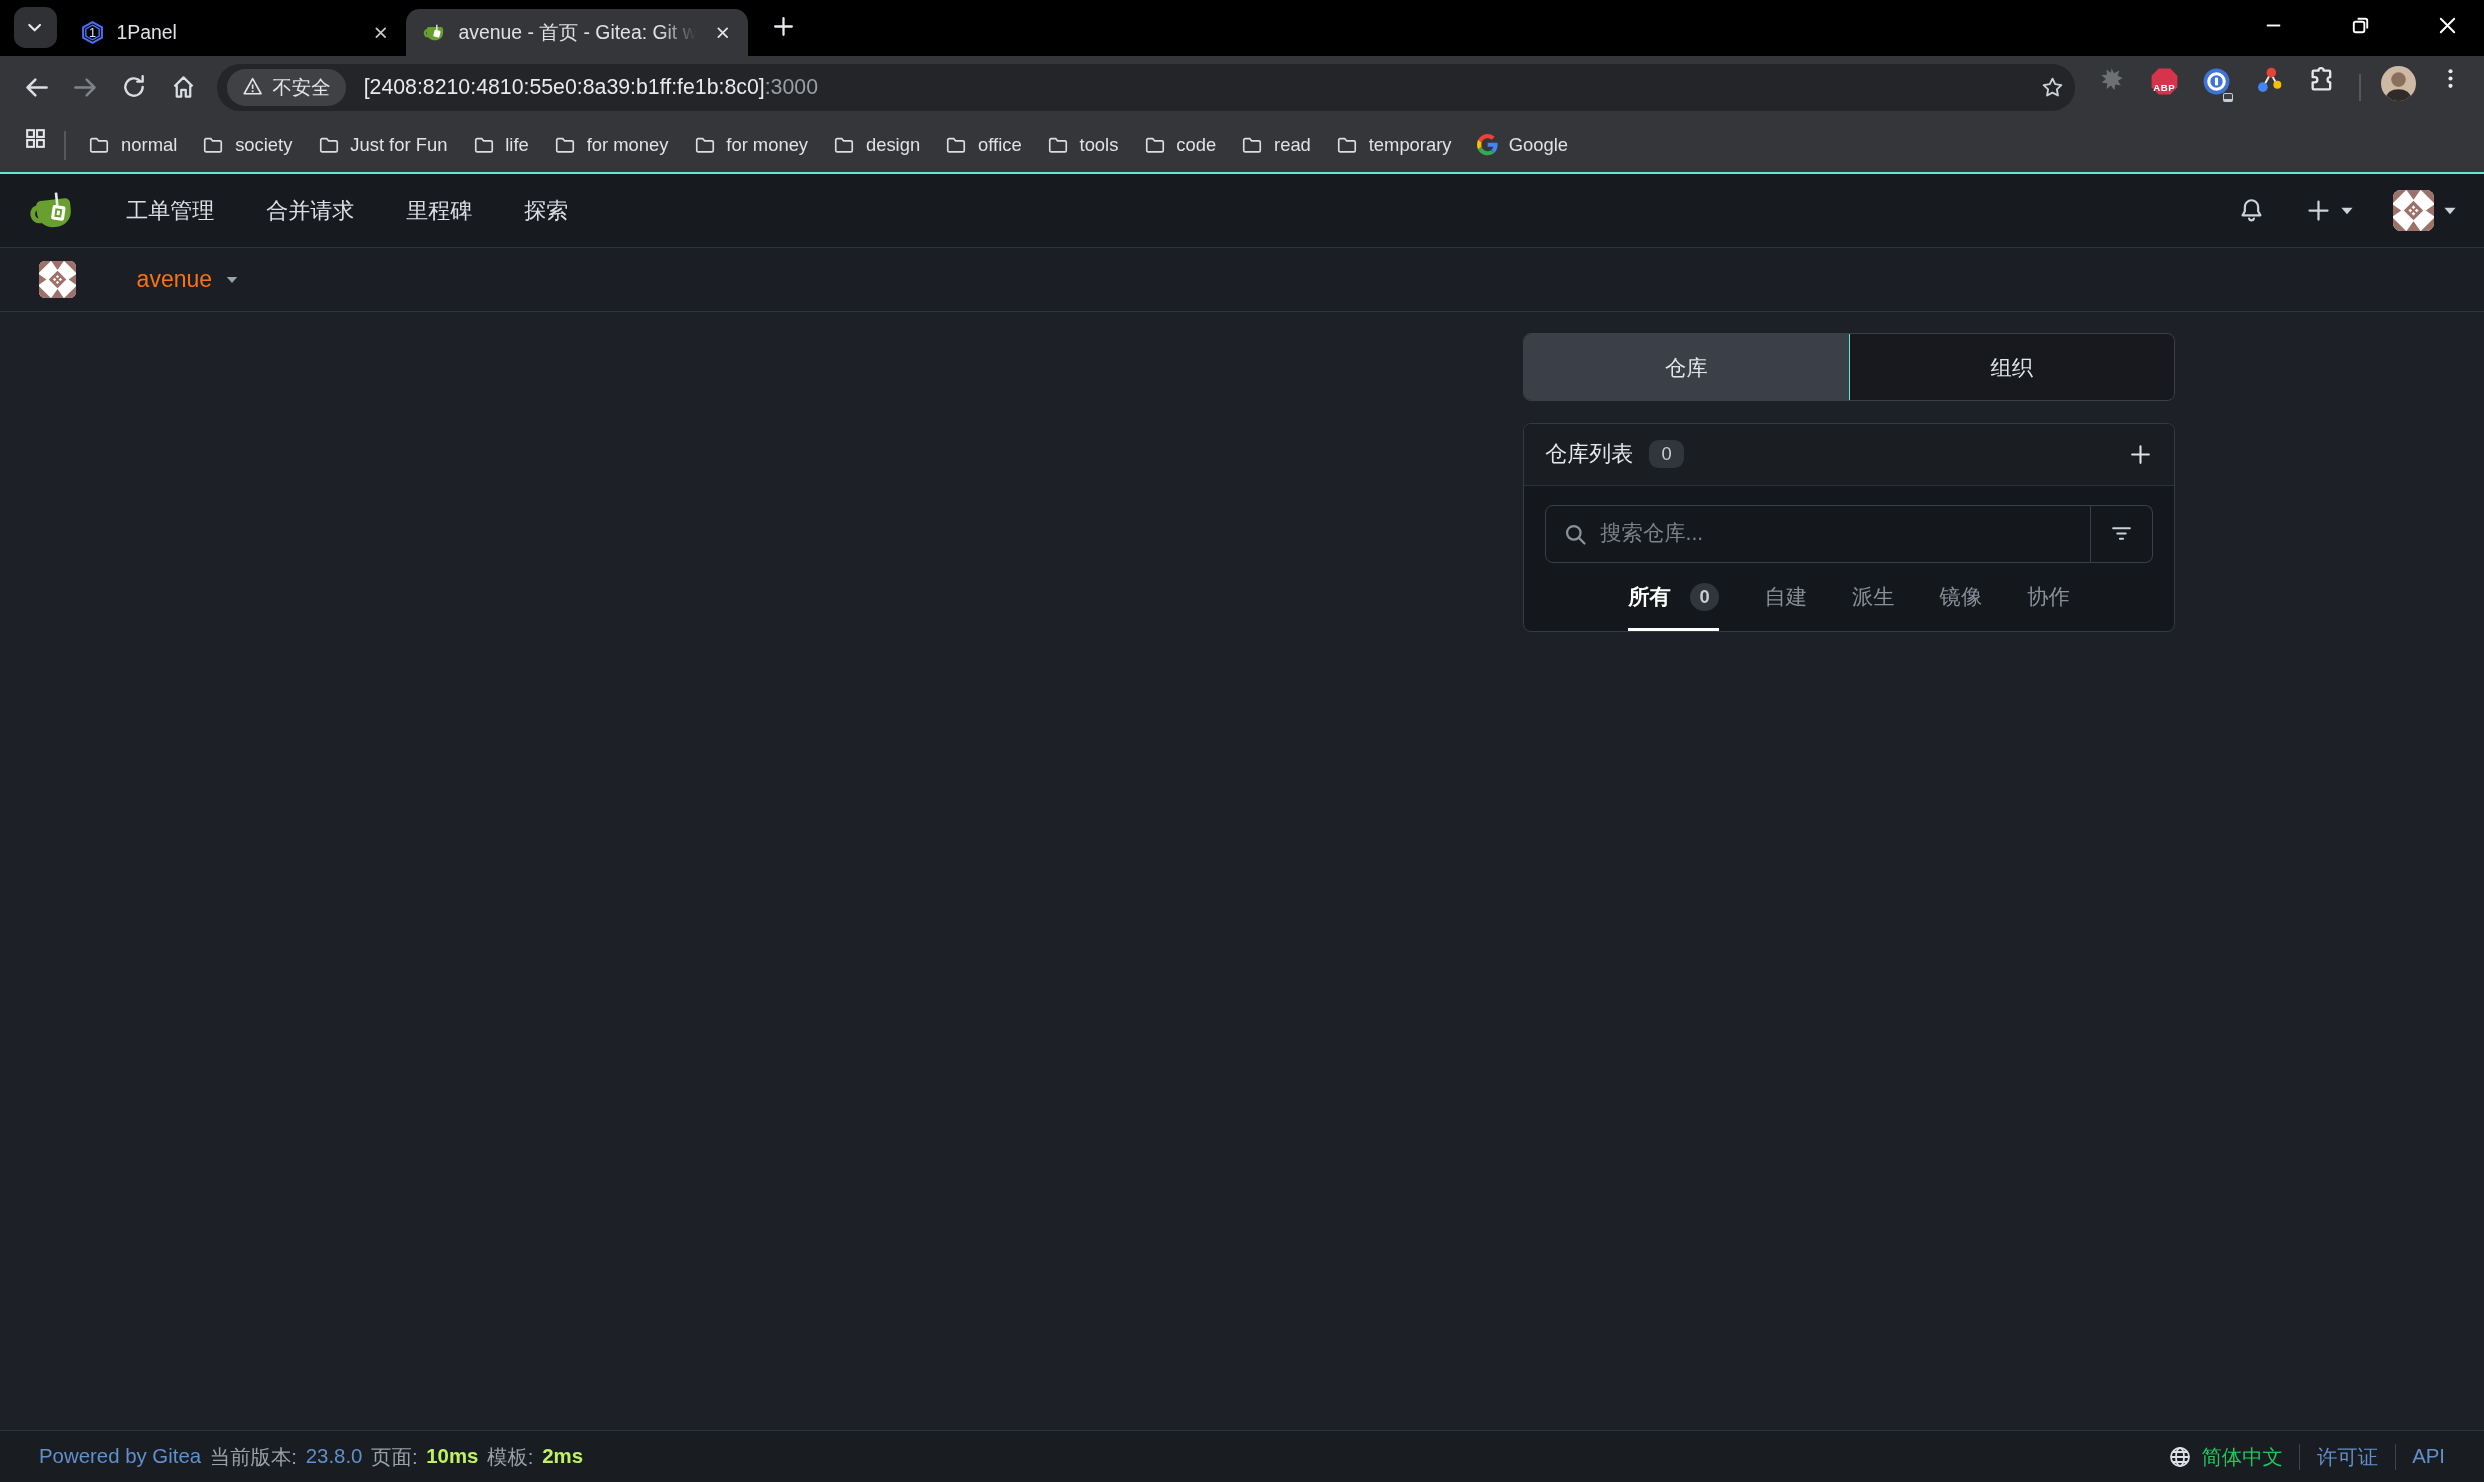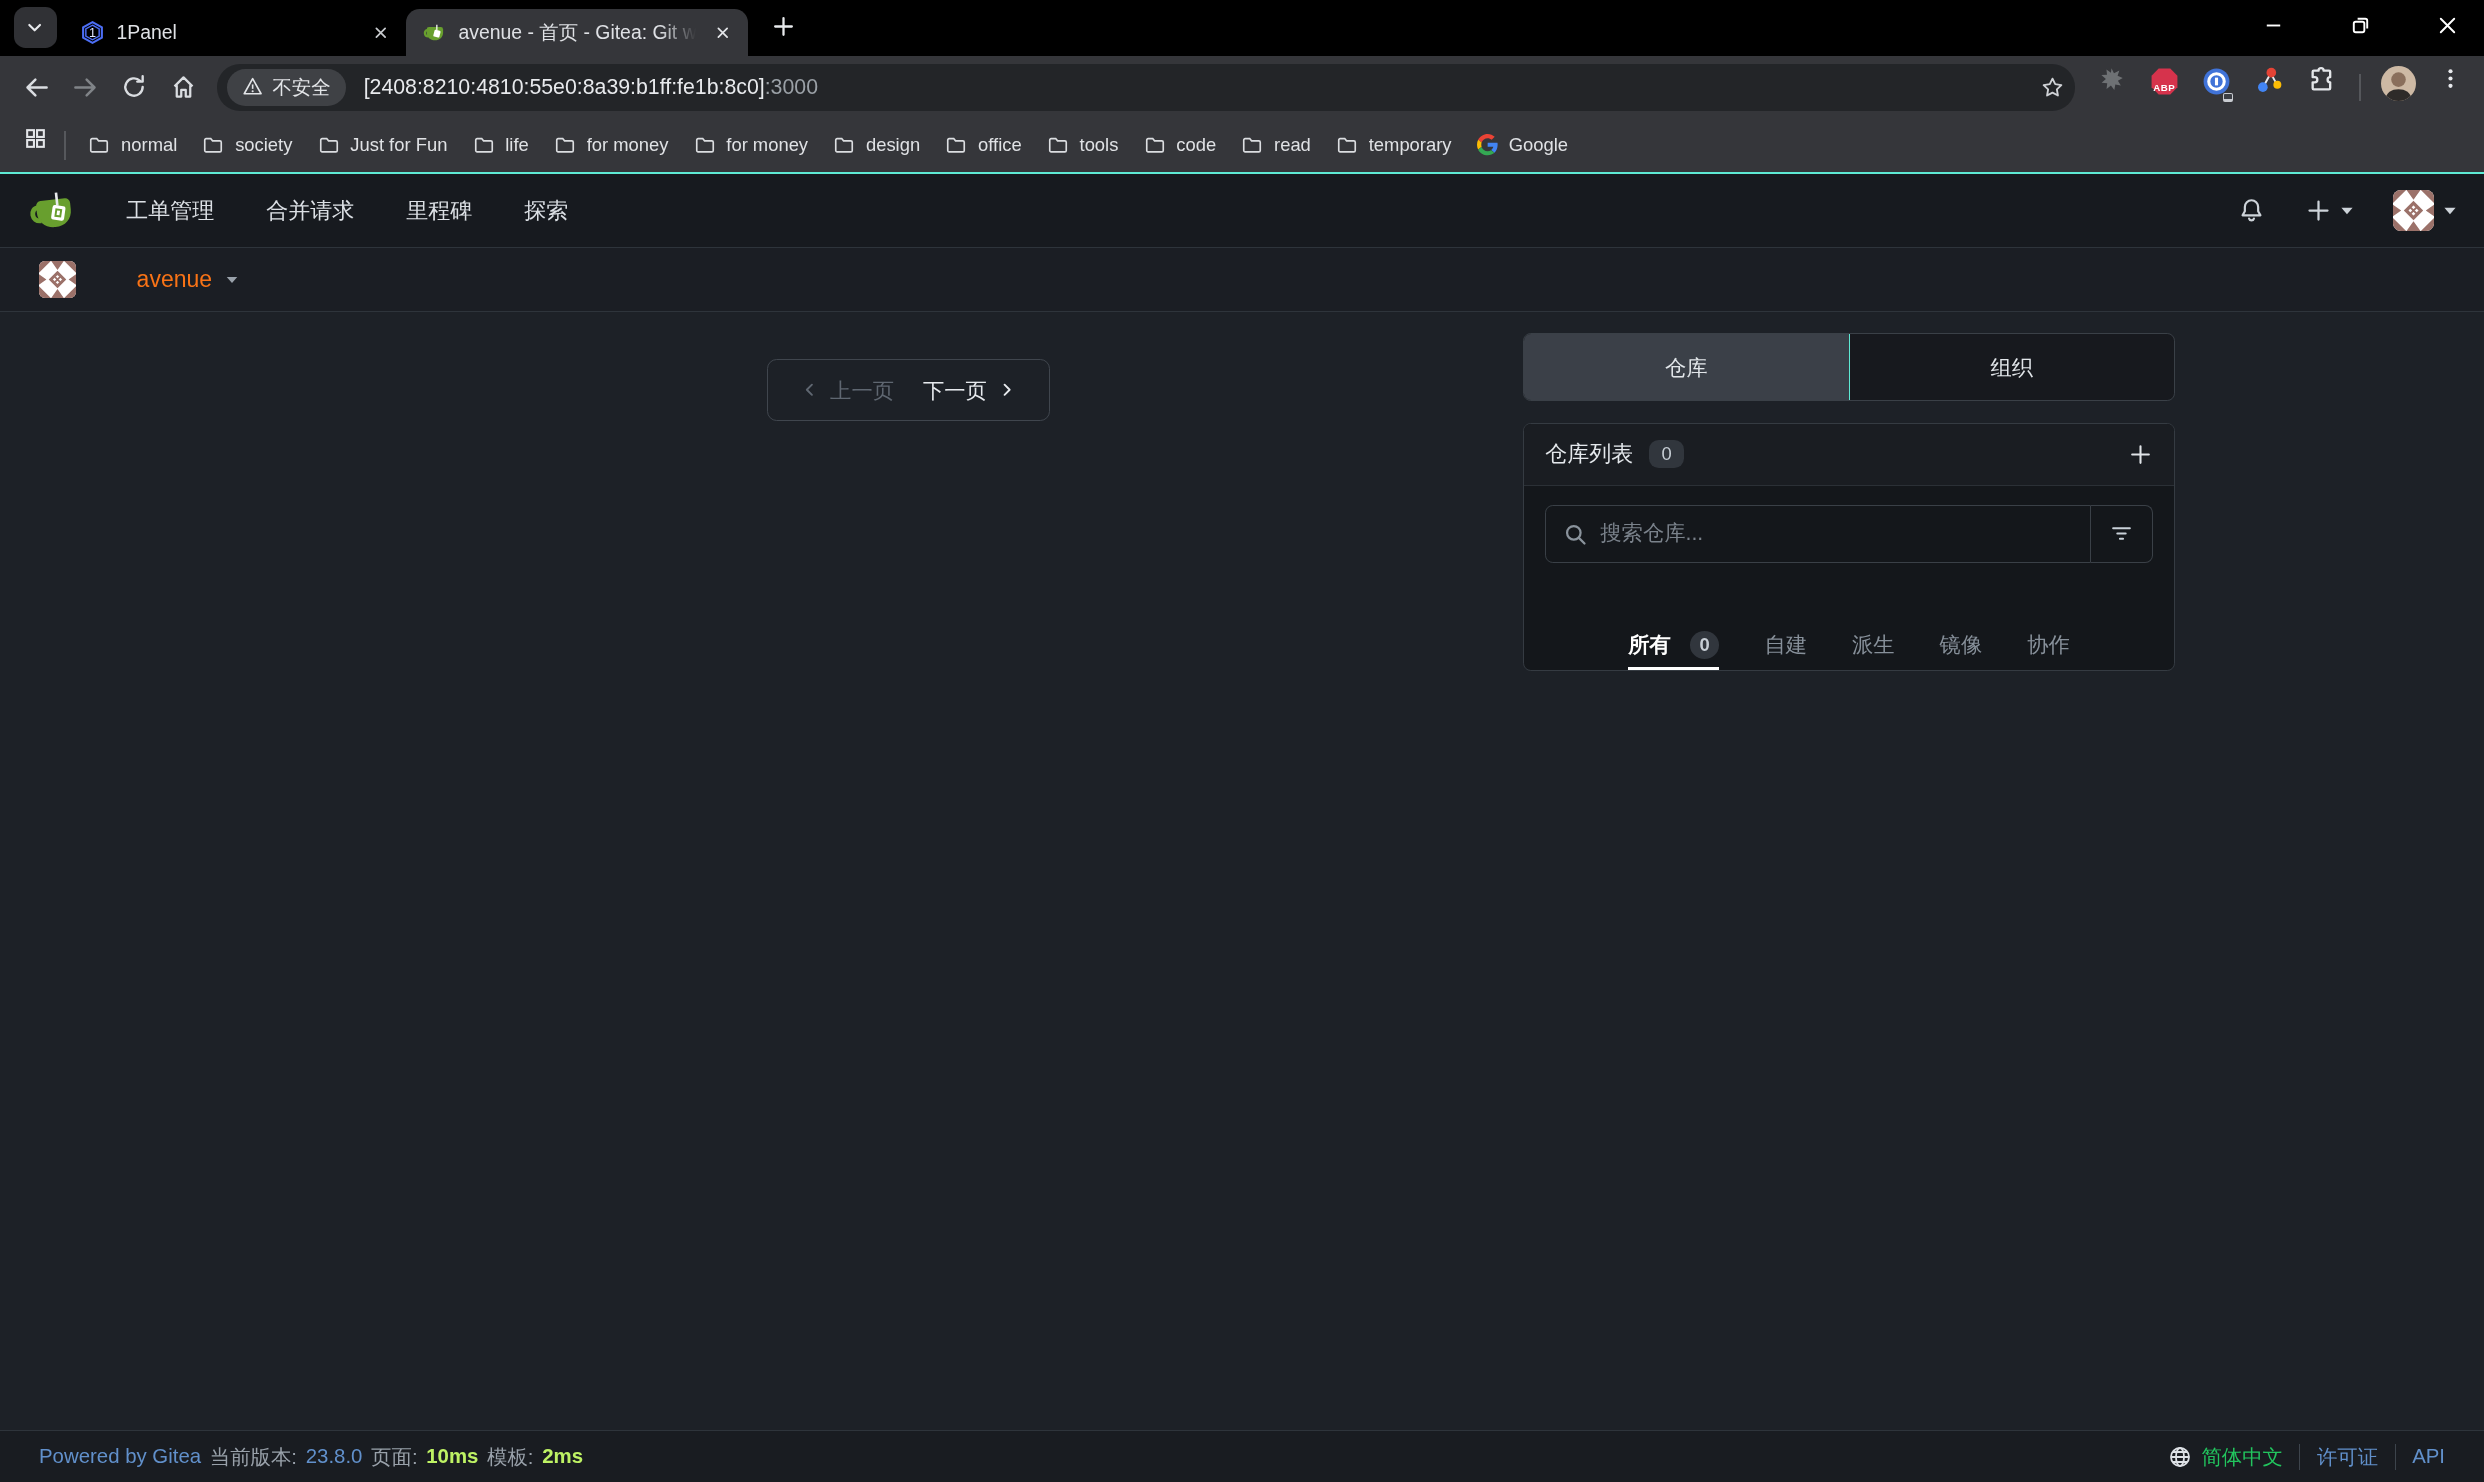--- a/index.html
+++ b/index.html
@@ -71,21 +71,21 @@
   .panel-title { font-size:22px; color:#e4e8ec; }
   .count-badge { background:#31363d; color:#c6cdd4; font-size:18.4px; border-radius:9.7px; padding:4.9px 12.6px; line-height:1; }
   .panel-plus { margin-left:auto; }
   .search-row { display:flex; padding:19.4px 21.3px 0; }
   .search-box { flex:1; position:relative; height:58px; border:1px solid #3a4047; border-radius:7.8px 0 0 7.8px; }
   .search-box input { width:100%; height:100%; background:transparent; border:0; outline:none; color:#e2e6ea; padding:0 15.5px 0 54px; font-size:21.3px; font-family:inherit; }
   .search-box input::placeholder { color:#7a828b; }
   .search-ico { position:absolute; left:15.5px; top:14.6px; }
   .filter-btn { width:62px; height:58px; border:1px solid #3a4047; border-left:0; border-radius:0 7.8px 7.8px 0; display:flex; align-items:center; justify-content:center; }
   .filter-row { display:flex; justify-content:center; align-items:flex-end; gap:45px; margin-top:19.4px; }
-  .filter-item { padding-bottom:8px; font-size:21.3px; color:#87909a; display:flex; gap:19px; align-items:center; border-bottom:3.9px solid transparent;margin-top:48px; }
+  .filter-item { padding-bottom:17px; font-size:21.3px; color:#87909a; display:flex; gap:19px; align-items:center; border-bottom:3.9px solid transparent; }
   .filter-item.active { color:#fff; font-weight:bold; border-bottom-color:#fff; }
 
   .gitea-footer { height:52px; background:#191c21; border-top:1px solid #2e343b; display:flex; align-items:center; padding:0 39px; font-size:20.4px; color:#99a1aa; flex:none; gap:8.7px; }
   .link { color:#6190cb; }
   .strong { color:#bef264; font-weight:bold; }
   .f-right { margin-left:auto; display:flex; align-items:center; gap:16.5px; }
   .f-sep { width:1px; height:26px; background:#3d444c; }
   .f-lang { color:#22c55e; display:flex; align-items:center; gap:9.7px; }
 </style>
 </head>
@@ -439,34 +439,20 @@
             <path d="M43 43l14 14M57 43L43 57" stroke="#9b7169" stroke-width="5"></path>
           </g>
         </svg>
     </span>
     <span class="user-name">avenue</span>
     <span class="caret" style="transform:scale(.75);"></span>
   </div>
 
   <div class="content">
 
-    <div class="pager">
-      <span class="pager-btn pager-prev">
-        <svg width="17.5" height="17.5" viewBox="0 0 24 24">
-            <path d="M15 5l-7 7 7 7" fill="none" stroke="#5f6771" stroke-width="2.6" stroke-linecap="round" stroke-linejoin="round"></path>
-          </svg>
-        <span>上一页</span>
-      </span>
-      <span class="pager-btn pager-next">
-        <span>下一页</span>
-        <svg width="17.5" height="17.5" viewBox="0 0 24 24">
-            <path d="M9 5l7 7-7 7" fill="none" stroke="#e7eaee" stroke-width="2.6" stroke-linecap="round" stroke-linejoin="round"></path>
-          </svg>
-      </span>
-    </div>
 
     <div class="sidebar">
       <div class="side-tabs">
         <div class="side-tab active">仓库</div>
         <div class="side-tab">组织</div>
       </div>
 
       <div class="panel">
         <div class="panel-header">
           <span class="panel-title">仓库列表</span>

